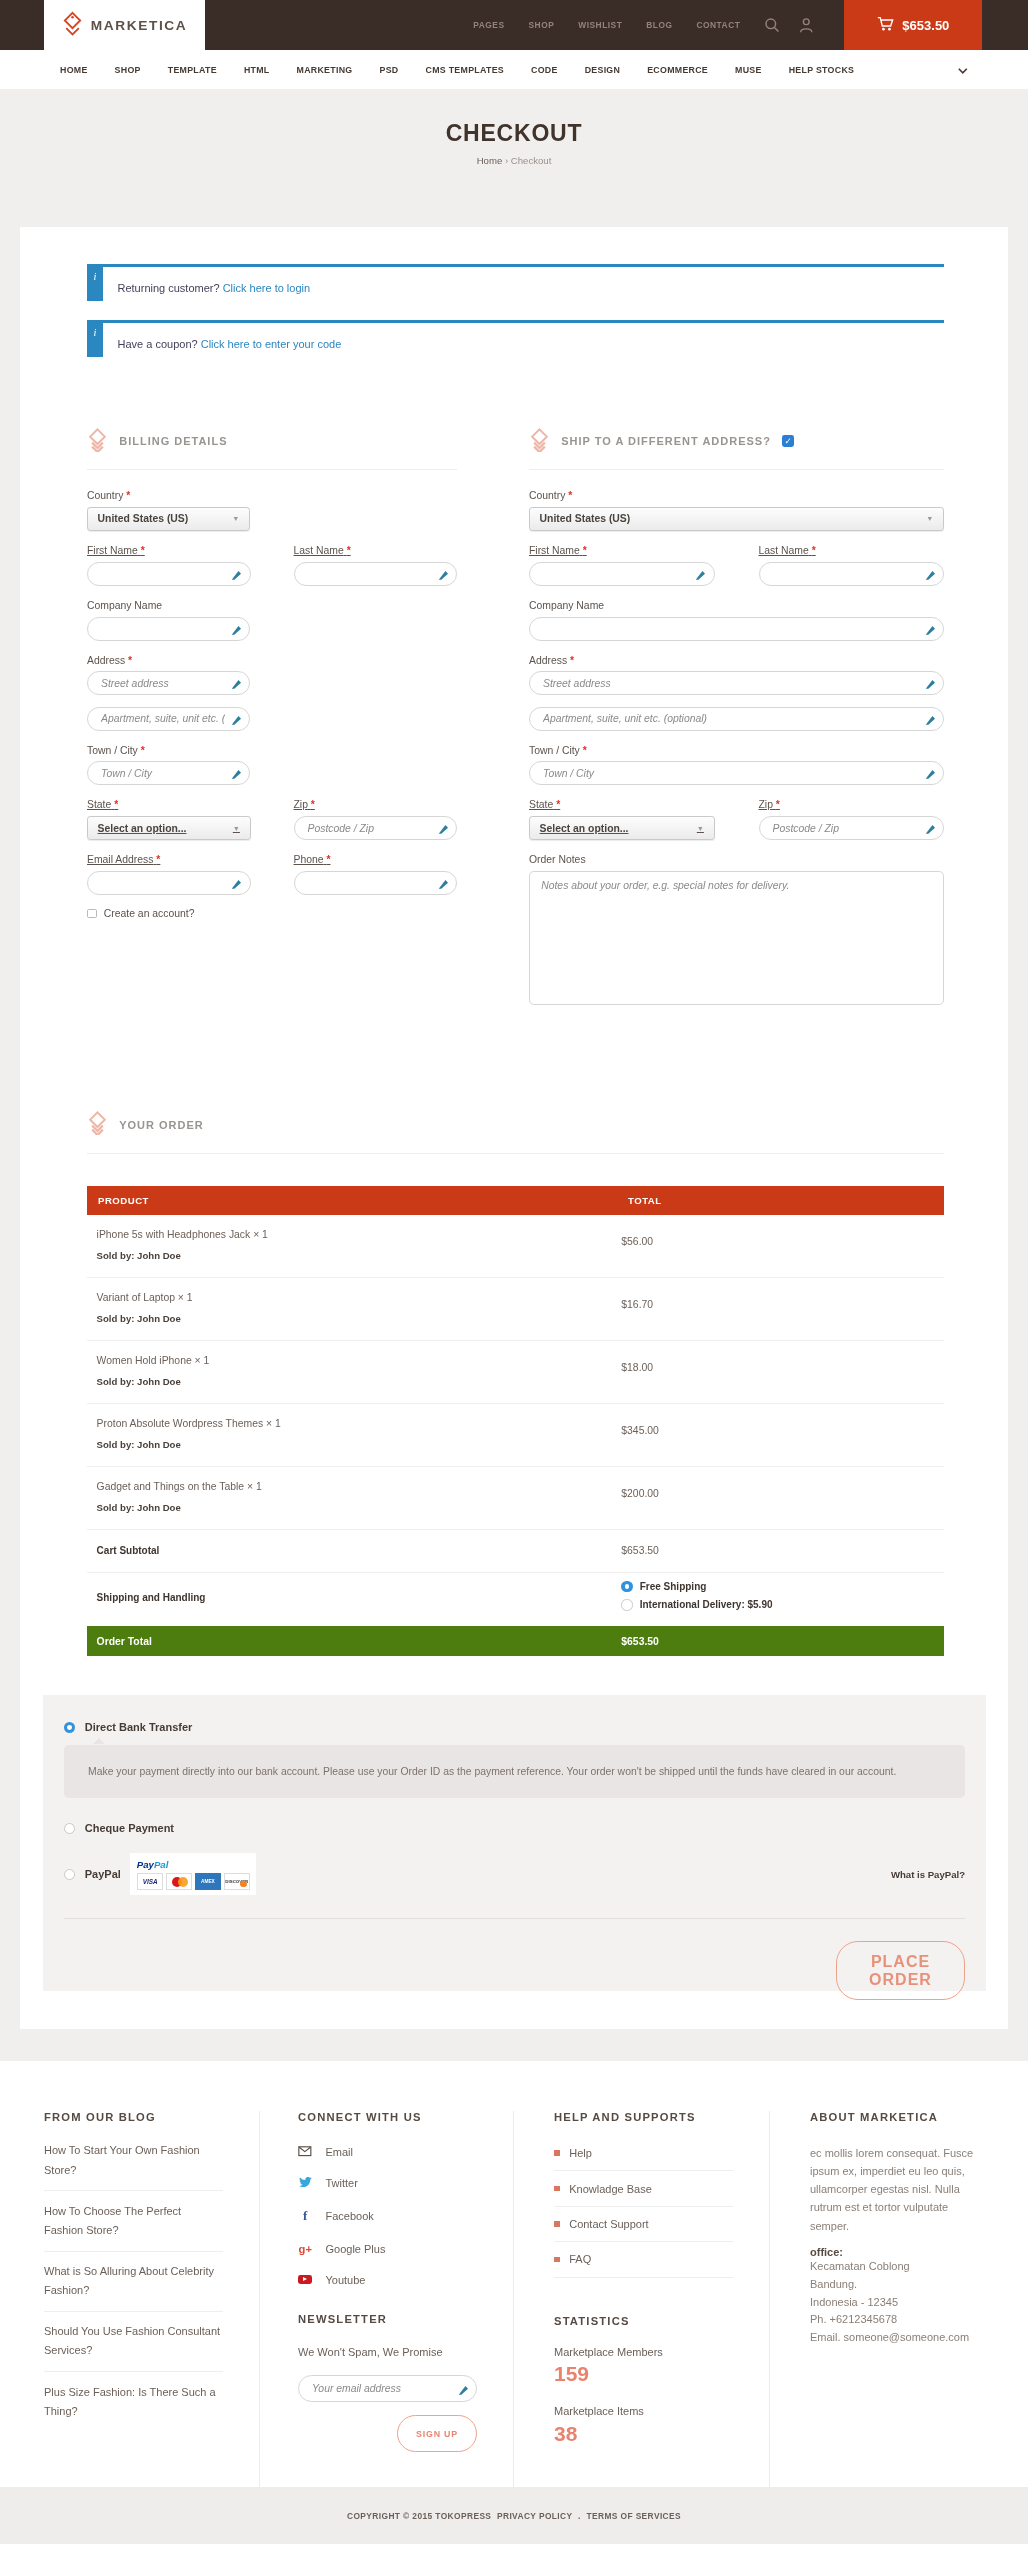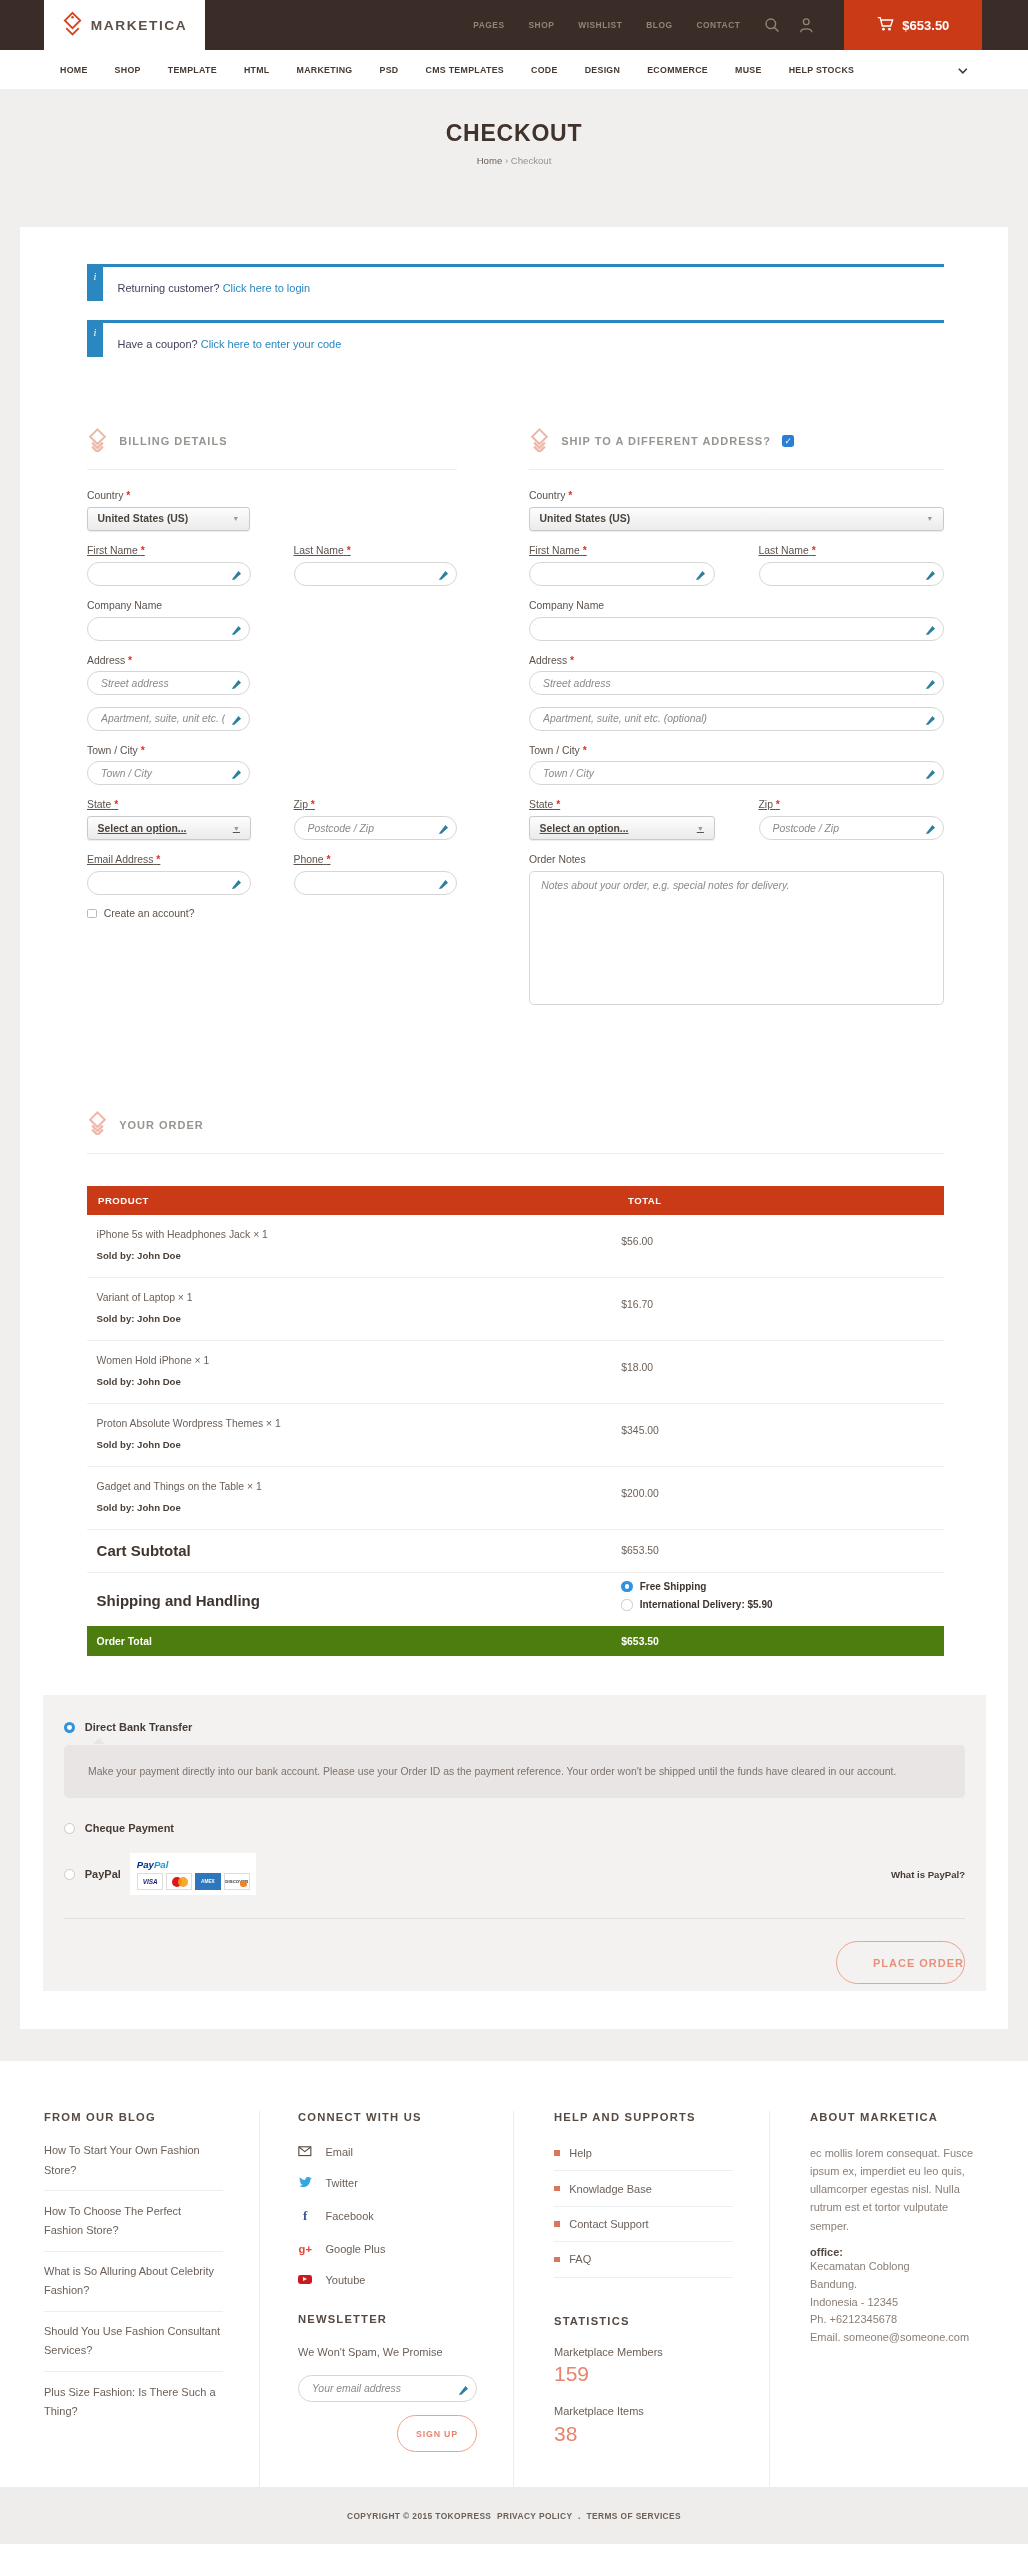--- a/index.html
+++ b/index.html
@@ -78,21 +78,21 @@
   .order-table { margin-top: 32px; }
   .o-thead { height: 29px; background: #cb3a17; color: #fff; display: flex; align-items: center;
              font-size: 9.6px; font-weight: bold; letter-spacing: 0.5px; padding: 0 11px; }
   .o-col-total { width: 305px; }
   .o-col-main { flex: 1; }
   .o-row { display: flex; border-bottom: 0.8px solid #efefef; padding: 13.7px 17.7px 0 9.6px; height: 63px; }
   .o-name { font-size: 10.4px; color: #6b5f57; }
   .o-seller { font-size: 9.6px; font-weight: bold; color: #4a3f38; margin-top: 10.4px; }
   .o-price { font-size: 10.4px; color: #6b5f57; padding-top: 7.2px; }
   .o-subrow { display: flex; align-items: center; border-bottom: 0.8px solid #efefef; padding: 0 17.7px 0 9.6px; height: 43px; }
-  .o-sublabel { font-size: 15px; font-weight: bold; color: #3f352f; }
+  .o-sublabel { font-size: 10px; font-weight: bold; color: #3f352f; }
   .o-shiprow { display: flex; padding: 8px 17.7px 0 9.6px; height: 53px; }
   .ship-opt { display: flex; align-items: center; gap: 7.2px; margin-bottom: 7.2px; font-size: 10px; font-weight: bold; color: #3f352f; cursor: pointer; }
   .radio { width: 11.2px; height: 11.2px; border-radius: 50%; border: 0.8px solid #c9c9c9; background: #fff; position: relative; flex: none; }
   .radio.sel { border: none; background: #3193e0; }
   .radio.sel::after { content: ""; position: absolute; left: 3.2px; top: 3.2px; right: 3.2px; bottom: 3.2px; background: #fff; border-radius: 50%; }
   .o-totalbar { height: 30.5px; background: #4d7c0f; color: #fff; display: flex; align-items: center; padding: 0 17.7px 0 9.6px;
                 font-size: 10.4px; font-weight: bold; }
 
   
   .payment { background: #f4f2f1; margin: 39px -42px 0 -44px; height: 296px; padding: 26px 21px 0; }
@@ -108,23 +108,23 @@
   .pp-cards { display: flex; gap: 2.4px; margin-top: 2.4px; }
   .chip { width: 26.5px; height: 17.7px; border: 0.8px solid #ddd; background: #fff; display: flex; align-items: center; justify-content: center; position: relative; overflow: hidden; }
   .chip-visa { color: #1a1f71; font-size: 6.4px; font-weight: bold; font-style: italic; }
   .chip-mc .c1, .chip-mc .c2 { width: 10.4px; height: 10.4px; border-radius: 50%; position: absolute; top: 3.2px; }
   .chip-mc .c1 { background: #d8191c; left: 4.8px; } .chip-mc .c2 { background: #f79e1b; left: 11.2px; opacity: .9; }
   .chip-amex { background: #2e77bc; color: #fff; font-size: 4.8px; font-weight: bold; border-color: #2e77bc; }
   .chip-disc { font-size: 4.4px; font-weight: bold; color: #333; }
   .chip-disc .dot { position: absolute; right: 2.4px; bottom: 2.4px; width: 6.4px; height: 6.4px; border-radius: 50%; background: #f58220; }
   .whatis { margin-left: auto; font-size: 9.6px; font-weight: bold; color: #473c35; cursor: pointer; }
   .pay-divider { border-top: 0.8px solid #e2dedd; margin: 22.5px 0; }
-  .place-order { display: block; margin-left: auto; width: 129px; height: 43px; background: transparent;
-                 border: 1.6px solid #eda28c; border-radius: 22px; color: #e8917a; font-size: 11px; font-weight: bold;
-                 letter-spacing: 1px; cursor: pointer; font-family: "Liberation Sans", sans-serif; text-align: right; }
+  .place-order { display: block; margin-left: auto; width: 129px; height: 59px; background: transparent;
+                 border: 1.6px solid #eda28c; border-radius: 22px; color: #e8917a; font-size: 16px; font-weight: bold;
+                 letter-spacing: 1px; cursor: pointer; font-family: "Liberation Sans", sans-serif; }
 
   
   .footer { background: #fff; height: 426px; display: flex; padding-top: 50px; }
   .fcol { padding: 0 36px 0 40px; }
   .fcol-1 { width: 260px; padding-left: 44px; border-right: 0.8px solid #ececec; }
   .fcol-2 { width: 254px; padding-left: 38px; border-right: 0.8px solid #ececec; }
   .fcol-3 { width: 256px; border-right: 0.8px solid #ececec; }
   .fcol-4 { flex: 1; padding-right: 40px; }
   .fhead { font-size: 11.2px; font-weight: bold; letter-spacing: 1.2px; color: #564a42; }
   .blog-item { padding: 10.4px 0; border-bottom: 0.8px solid #eee; font-size: 11px; line-height: 1.75; color: #6b5f57; cursor: pointer; }
@@ -142,21 +142,21 @@
   .news-input { margin-top: 17.7px; }
   .news-input .tinput { height: 27px; border-radius: 14.5px; }
   .signup { display: block; margin-left: auto; margin-top: 13px; width: 80px; height: 37px; background: transparent;
             border: 1.6px solid #eda28c; border-radius: 18.5px; color: #e8836f; font-size: 8.8px; font-weight: bold;
             letter-spacing: 0.8px; cursor: pointer; font-family: "Liberation Sans", sans-serif; }
   .help-list { margin-top: 13px; }
   .help-row { display: flex; align-items: center; gap: 9.6px; padding: 11.2px 0; border-bottom: 0.8px solid #eee; font-size: 11px; color: #6b5f57; cursor: pointer; }
   .bullet { width: 5.6px; height: 5.6px; background: #d9765f; flex: none; }
   .stats-head { margin-top: 37px; }
   .stat-label { margin-top: 19px; font-size: 11px; color: #6b5f57; }
-  .stat-num { margin-top: 4.8px; font-size: 21px; font-weight: normal; color: #e8836f; }
+  .stat-num { margin-top: 4.8px; font-size: 21px; font-weight: bold; color: #e8836f; }
   .about-text { margin-top: 21px; font-size: 11px; line-height: 1.65; color: #8a7f77; }
   .office-label { margin-top: 11.2px; font-size: 11px; font-weight: bold; color: #564a42; }
   .addr-line { font-size: 11px; line-height: 1.62; color: #8a7f77; }
 
   .copyright { height: 57px; background: #efedec; display: flex; align-items: center; justify-content: center;
                font-size: 8.4px; font-weight: bold; letter-spacing: 0.4px; color: #6b5f57; gap: 5.6px; }
   .copyright a { color: #6b5f57; cursor: pointer; }
 </style>
 </head>
 <body>

